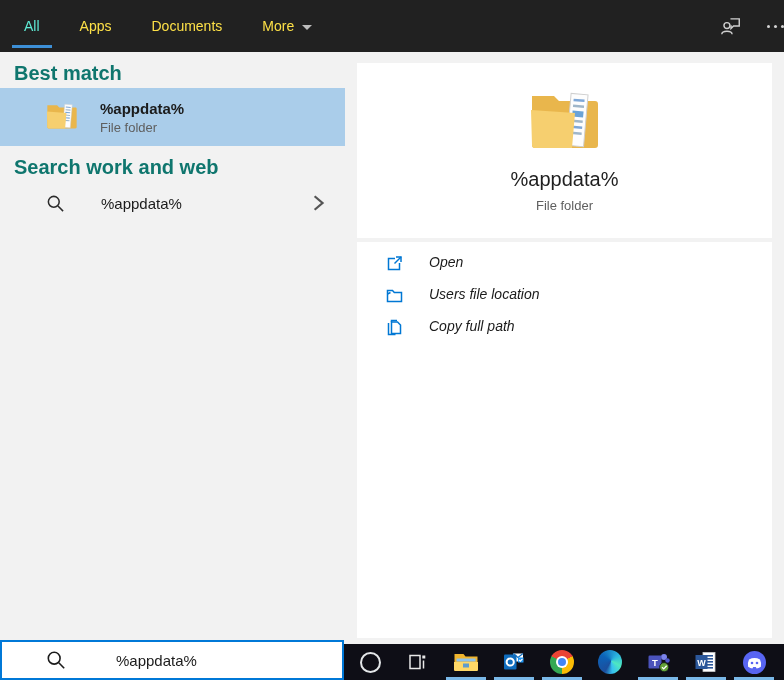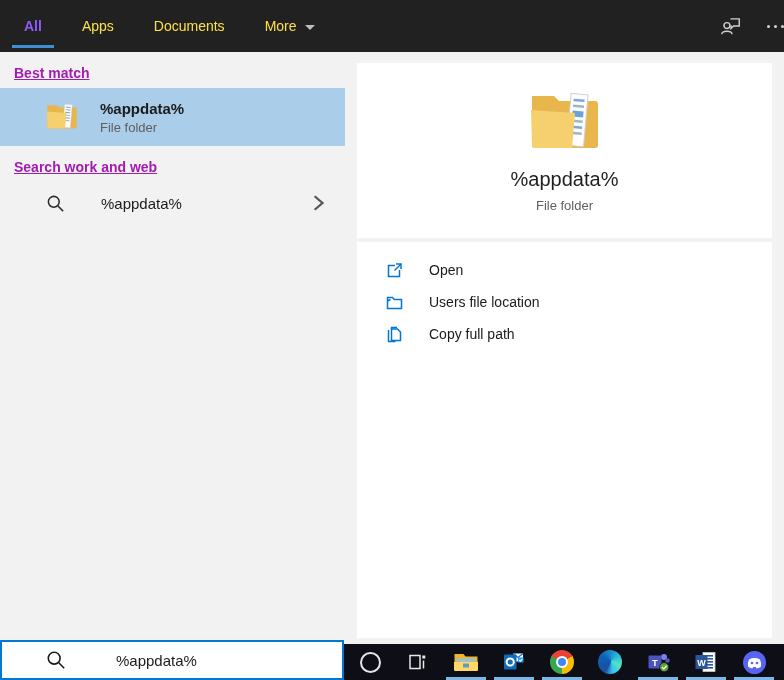--- a/index.html
+++ b/index.html
@@ -4,32 +4,32 @@
 <style>
   html,body{margin:0;padding:0;background:#fff;}
   #app{position:relative;width:784px;height:680px;overflow:hidden;background:#f2f2f2;
        font-family:"Liberation Sans","DejaVu Sans",sans-serif;-webkit-font-smoothing:antialiased;}
 
   
   .topbar{position:absolute;top:0;left:0;right:0;height:52px;background:#212121;display:flex;align-items:stretch;}
   .tabs{display:flex;align-items:stretch;padding-left:12px;}
   .tab{position:relative;display:flex;align-items:center;padding:0 12px;margin-right:16px;
        font-size:14px;color:#fde047;cursor:pointer;}
-  .tab.active{color:#8b5cf6;font-weight:bold;}
+  .tab.active{color:#5eead4;font-weight:normal;}
   .tab.active::after{content:"";position:absolute;left:0;right:0;bottom:4px;height:3px;background:#3d8fd6;}
   .tab .caret{width:0;height:0;border-left:5px solid transparent;border-right:5px solid transparent;
        border-top:5px solid #bdbdbd;margin-left:8px;margin-top:2px;}
   .topbar-icons{position:absolute;right:0;top:0;height:52px;display:flex;align-items:center;}
   .tb-icon{width:24px;height:24px;margin-right:24px;display:flex;align-items:center;justify-content:center;cursor:pointer;}
   .ellipsis{width:3px;height:3px;border-radius:50%;background:#d4d4d4;
        box-shadow:7px 0 0 #d4d4d4,14px 0 0 #d4d4d4;margin-right:14px;}
 
   
   .left-panel{position:absolute;top:52px;left:0;width:345px;bottom:40px;background:#f2f2f2;}
-  .section-header{margin:12px 0 0 14px;font-size:14px;font-weight:bold;color:#a21caf;line-height:18px;text-decoration:underline;}
+  .section-header{margin:12px 0 0 14px;font-size:20px;font-weight:bold;color:#0f766e;line-height:18px;}
   .best-row{margin-top:6px;height:58px;background:#aacdea;display:flex;align-items:center;cursor:pointer;}
   .best-row .fold{margin-left:46px;width:32px;height:32px;flex:none;}
   .best-text{margin-left:22px;}
   .best-title{font-size:15px;font-weight:600;color:#1b1b1b;}
   .best-sub{font-size:13px;color:#5f5f5f;margin-top:3px;}
   .web-row{margin-top:8px;height:38px;display:flex;align-items:center;cursor:pointer;}
   .web-row .mag{margin-left:46px;flex:none;}
   .web-query{margin-left:36px;font-size:15px;color:#1b1b1b;}
   .web-suffix{margin-left:6px;font-size:13px;color:#7a7a7a;}
   .web-chevron{margin-left:auto;margin-right:20px;flex:none;}
@@ -39,21 +39,21 @@
        display:flex;flex-direction:column;padding:11px 12px 6px;box-sizing:border-box;}
   .card{background:#fff;}
   .card-info{height:175px;text-align:center;flex:none;}
   .card-info .bigfold{margin-top:25px;}
   .info-title{font-size:20px;color:#1f1f1f;margin-top:12px;}
   .info-sub{font-size:13px;color:#5f5f5f;margin-top:7px;}
   .card-loc{margin-top:4px;height:49px;display:flex;align-items:center;flex:none;}
   .loc-label{margin-left:28px;width:103px;font-size:14px;color:#5f5f5f;flex:none;}
   .loc-link{font-size:13.5px;color:#4a4a4a;text-decoration:underline;cursor:pointer;}
   .card-actions{margin-top:4px;flex:1;padding-top:12px;}
-  .action-row{height:32px;display:flex;align-items:center;padding-left:28px;cursor:pointer;}
+  .action-row{height:32px;display:flex;padding-left:28px;cursor:pointer;font-style:italic;}
   .action-icon{width:19px;height:19px;flex:none;display:flex;align-items:center;justify-content:center;}
   .action-label{margin-left:25px;font-size:14px;color:#1b1b1b;}
 
   
   .search-box{position:absolute;left:0;bottom:0;width:344px;height:40px;background:#fff;
        border:2px solid #0078d7;box-sizing:border-box;display:flex;align-items:center;}
   .search-box .mag{margin-left:44px;flex:none;}
   .search-value{margin-left:50px;font-size:15px;color:#1b1b1b;}
 
   

